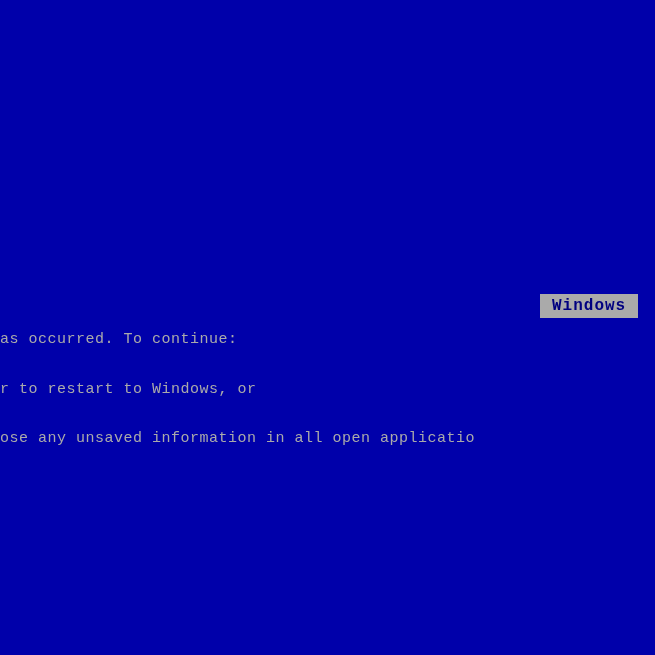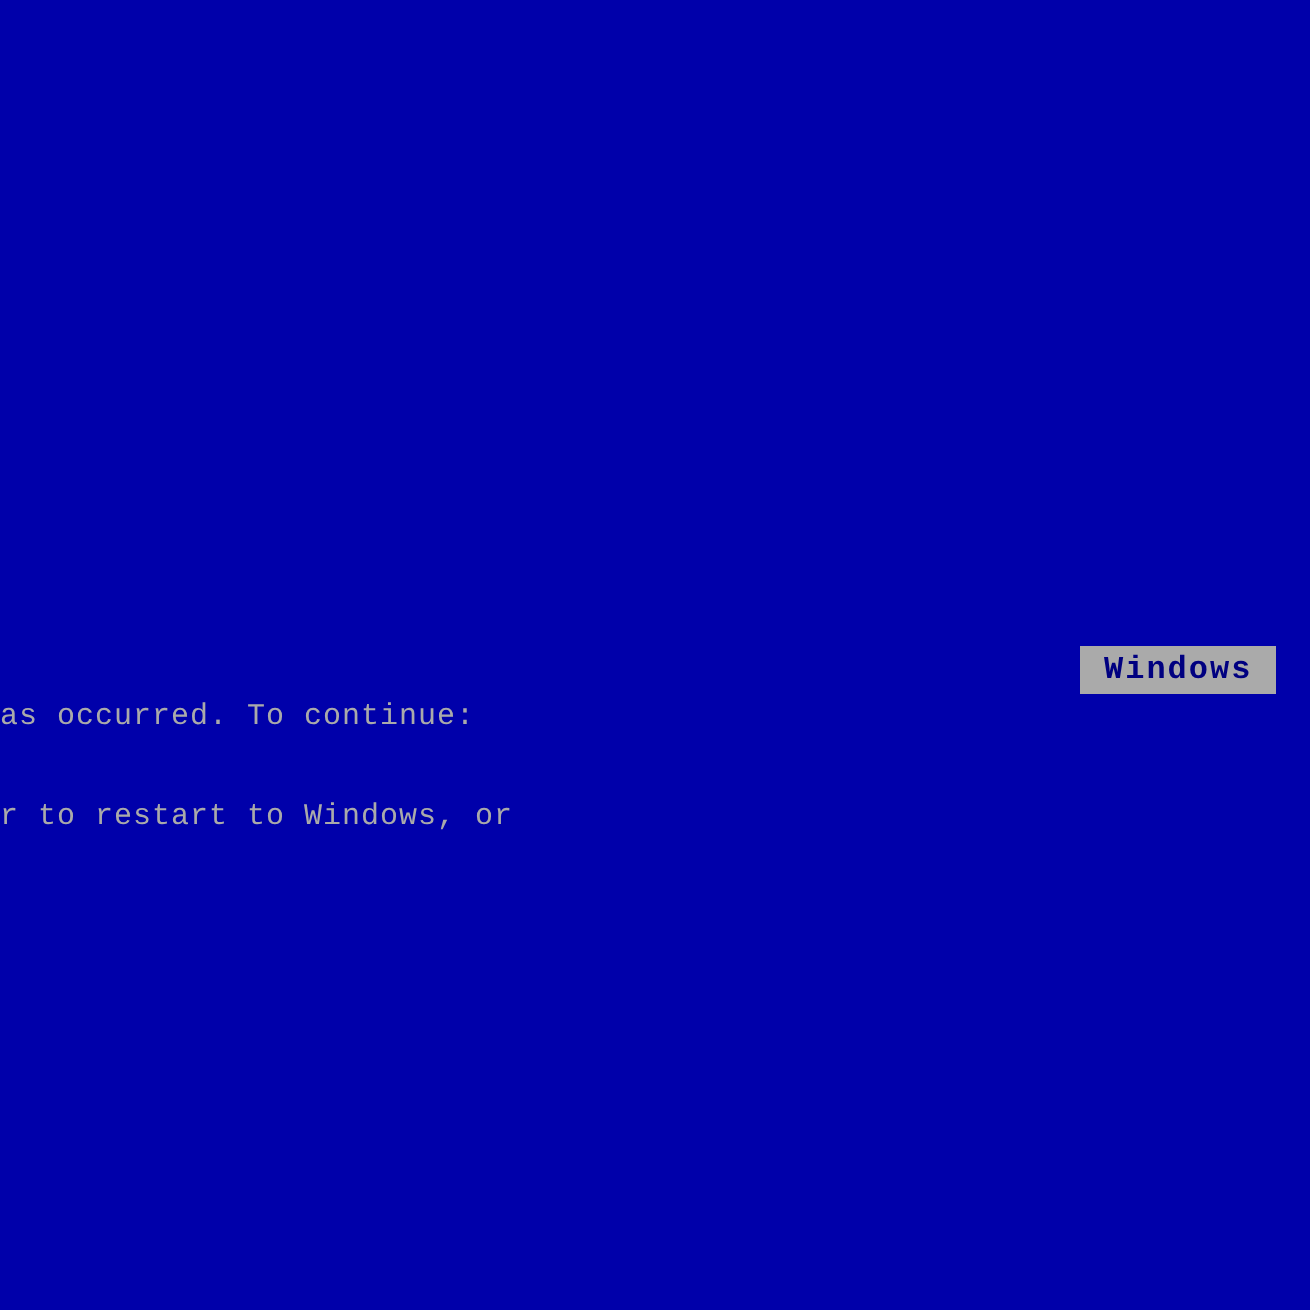--- a/index.html
+++ b/index.html
@@ -27,30 +27,30 @@
 
     .windows-title-bar {
       display: inline-block;
       background-color: #AAAAAA;
       color: #000080;
       font-family: 'Courier New', Courier, monospace;
       font-size: 16px;
       font-weight: bold;
       padding: 3px 12px;
       margin-left: 270px;
-      margin-top: 118px;
+      margin-top: 89px;
       letter-spacing: 1px;
     }
 
     .bsod-text {
       color: #AAAAAA;
       font-family: 'Courier New', Courier, monospace;
       font-size: 15px;
       line-height: 1.6;
-      margin-top: 0;
+      margin-top: 10px;
       padding-left: 0px;
     }
 
     .line {
       display: block;
       white-space: nowrap;
       color: #AAAAAA;
       font-size: 15px;
       font-family: 'Courier New', Courier, monospace;
       line-height: 1.65;
@@ -64,16 +64,17 @@
 
   <div style="margin-top: 205px; margin-left: 270px;">
     <span class="windows-title-bar">Windows</span>
   </div>
 
   <div class="bsod-text">
     <span class="line">as occurred. To continue:</span>
     <span class="line">&nbsp;</span>
     <span class="line">r to restart to Windows, or</span>
     <span class="line">&nbsp;</span>
+    <span class="line">ose any unsaved information in all open applicatio</span>
     <span class="line">&nbsp;</span>
   </div>
 
 </div>
 
 </body></html>

